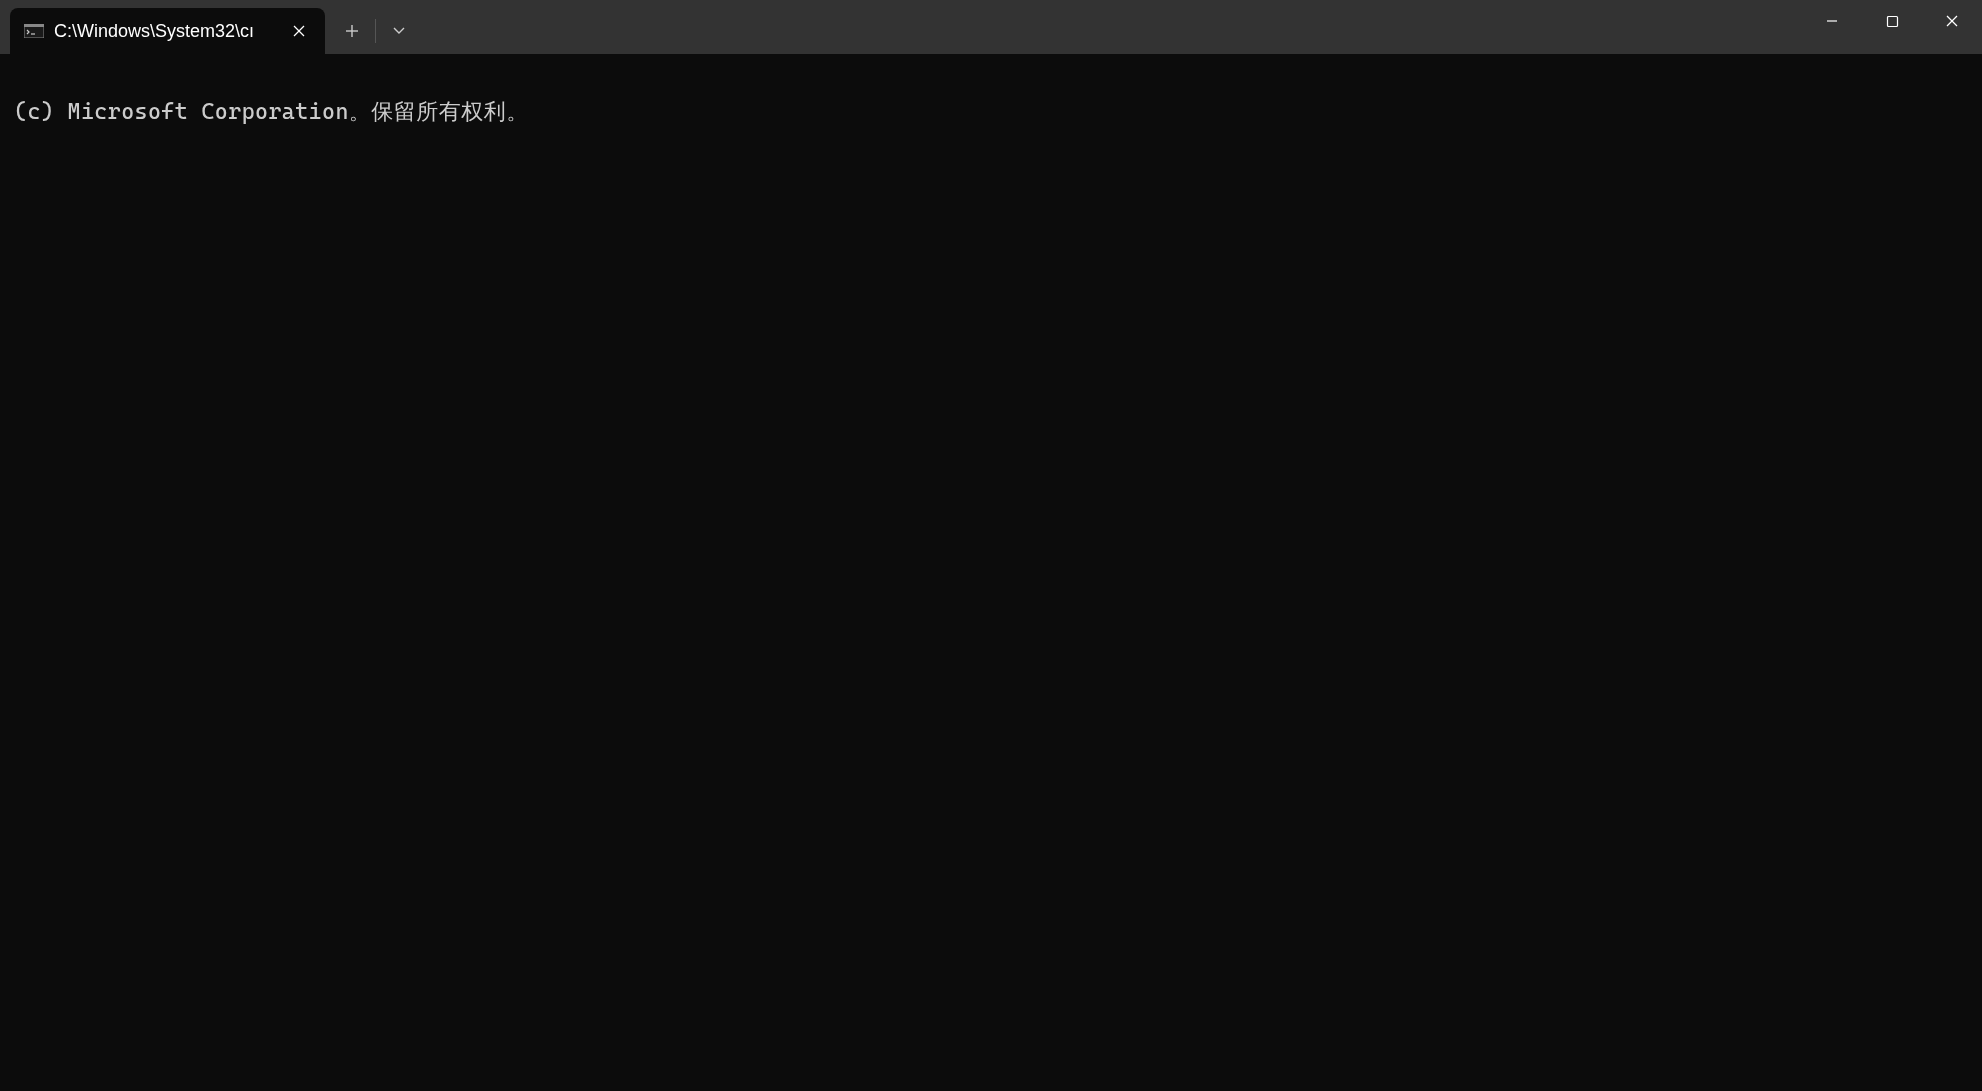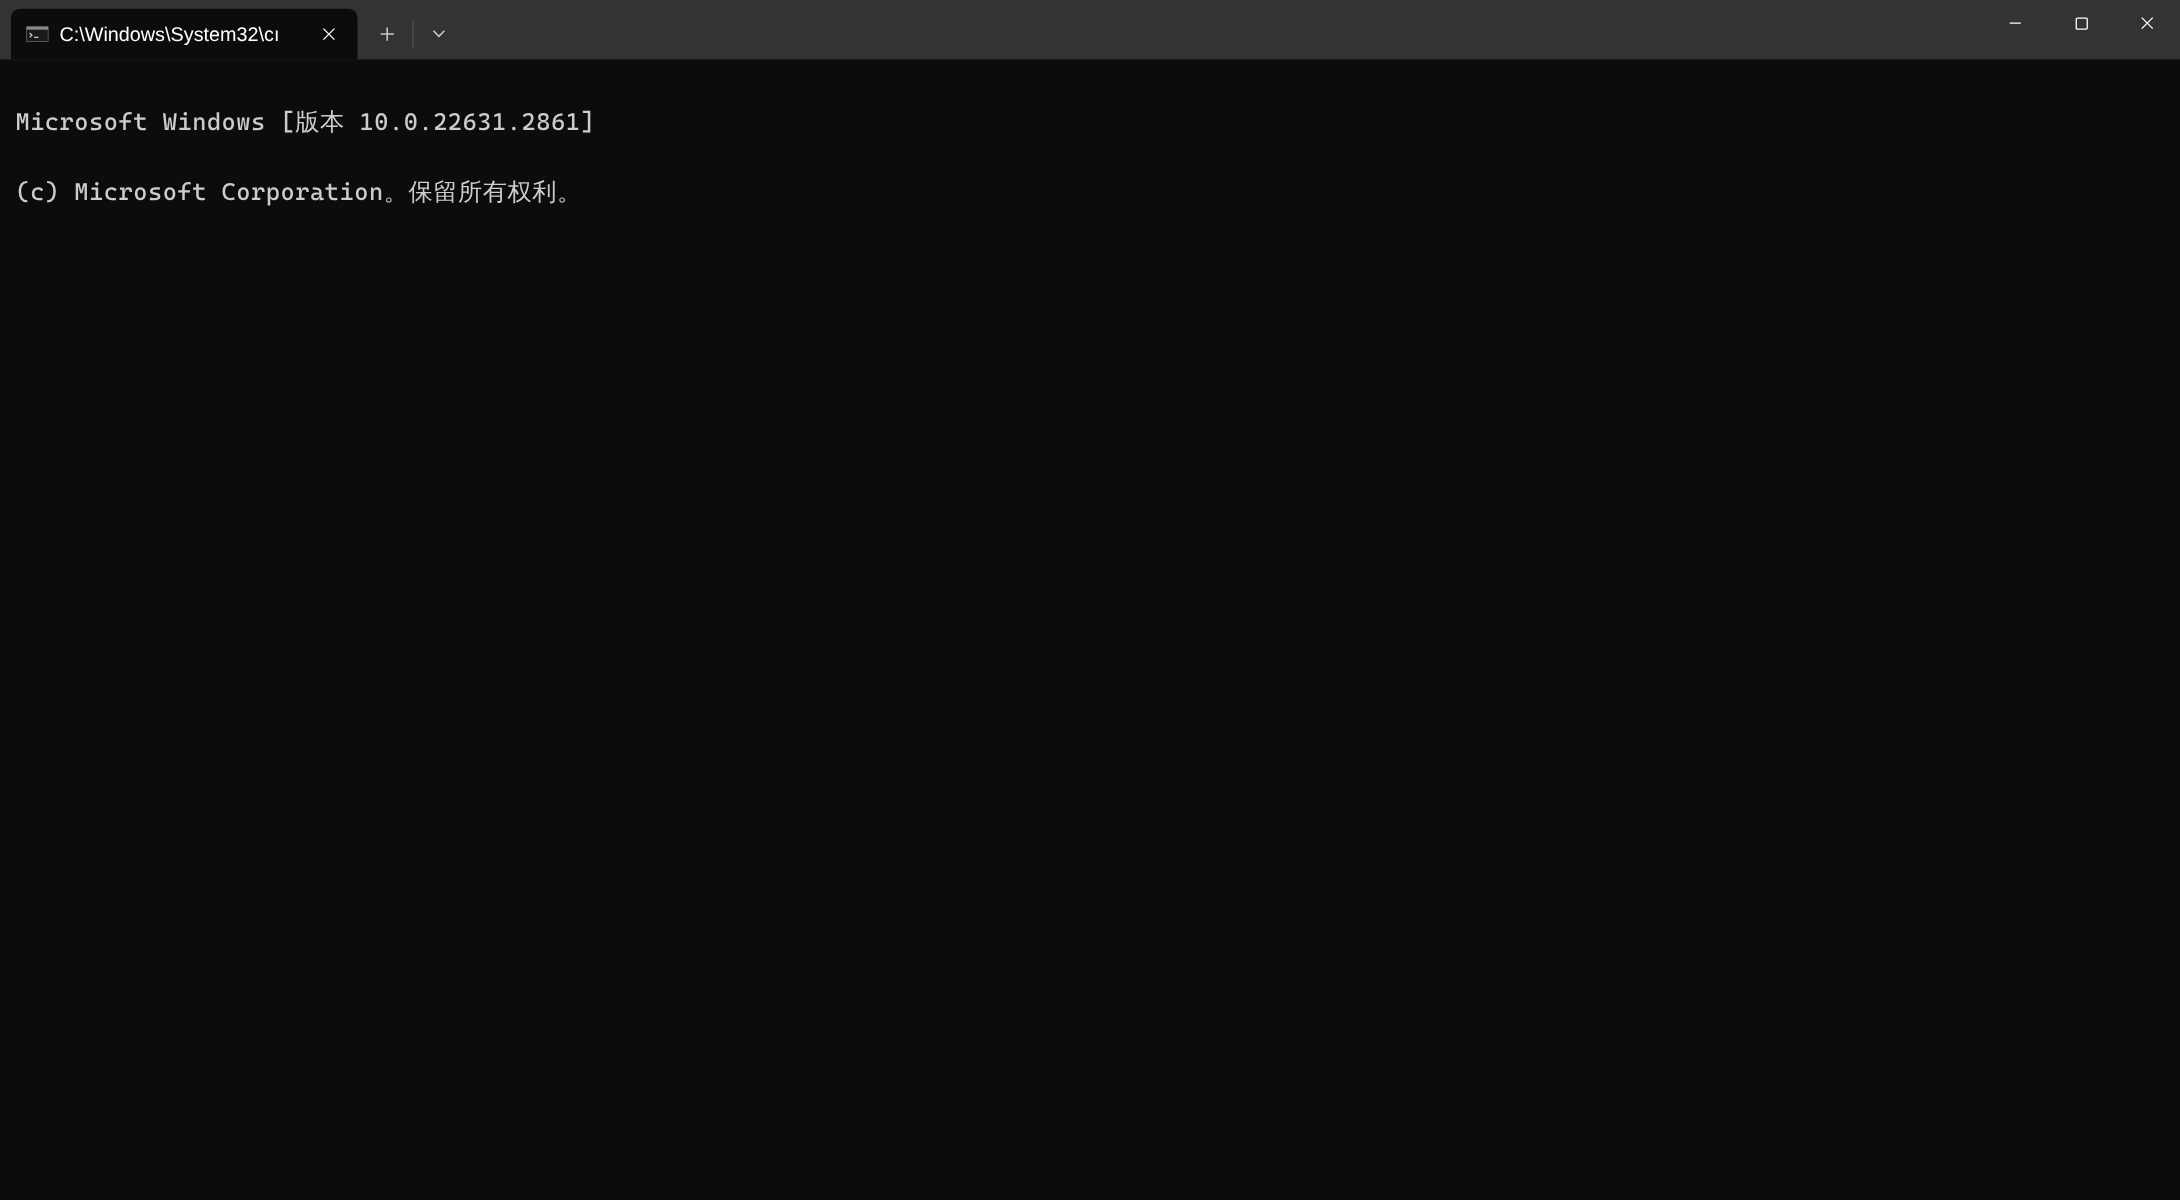--- a/index.html
+++ b/index.html
@@ -179,16 +179,15 @@
     <div class="win-ctrl close">
       <svg width="14" height="14" viewBox="0 0 14 14">
         <line x1="2" y1="2" x2="12" y2="12" stroke="#ffffff" stroke-width="1.2"></line>
         <line x1="12" y1="2" x2="2" y2="12" stroke="#ffffff" stroke-width="1.2"></line>
       </svg>
     </div>
   </div>
 </div>
 
 <div class="terminal">
-<span class="terminal-line">Microsoft Windows [版本 10.0.22631.2861]</span>
 <span class="terminal-line">(c) Microsoft Corporation。保留所有权利。</span>
 <span class="terminal-line"></span>
 </div>
 
 </body></html>

